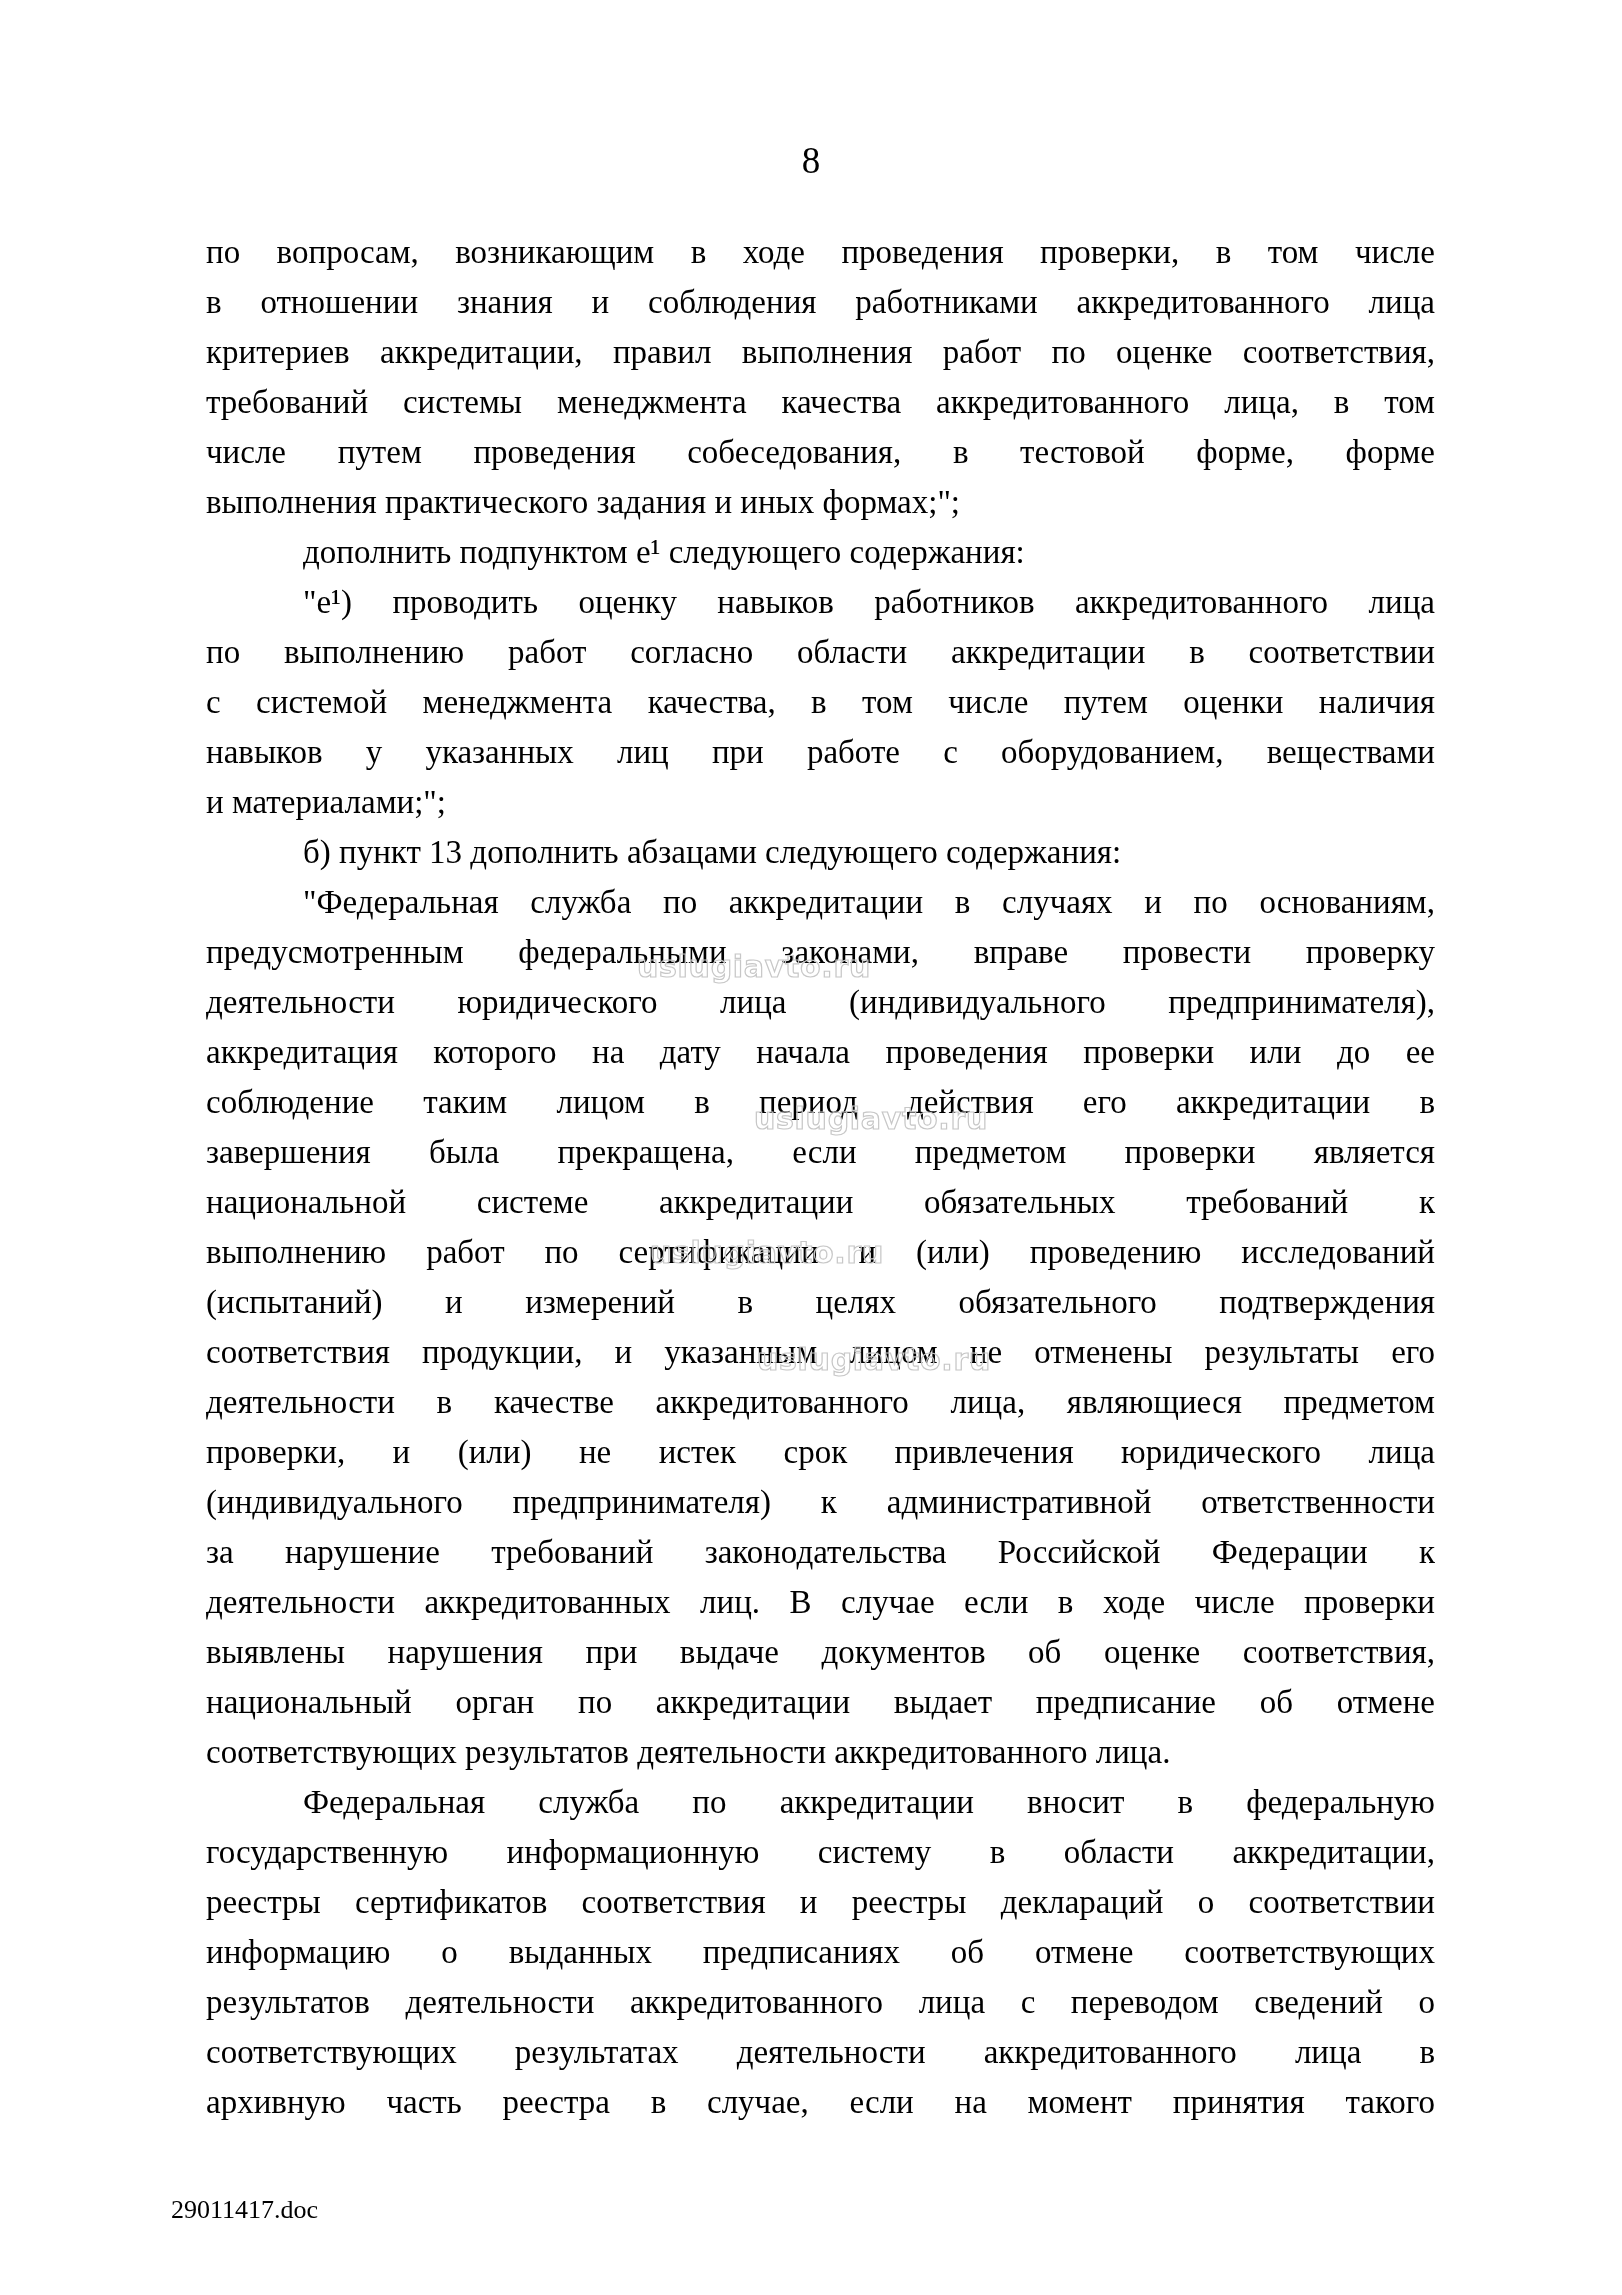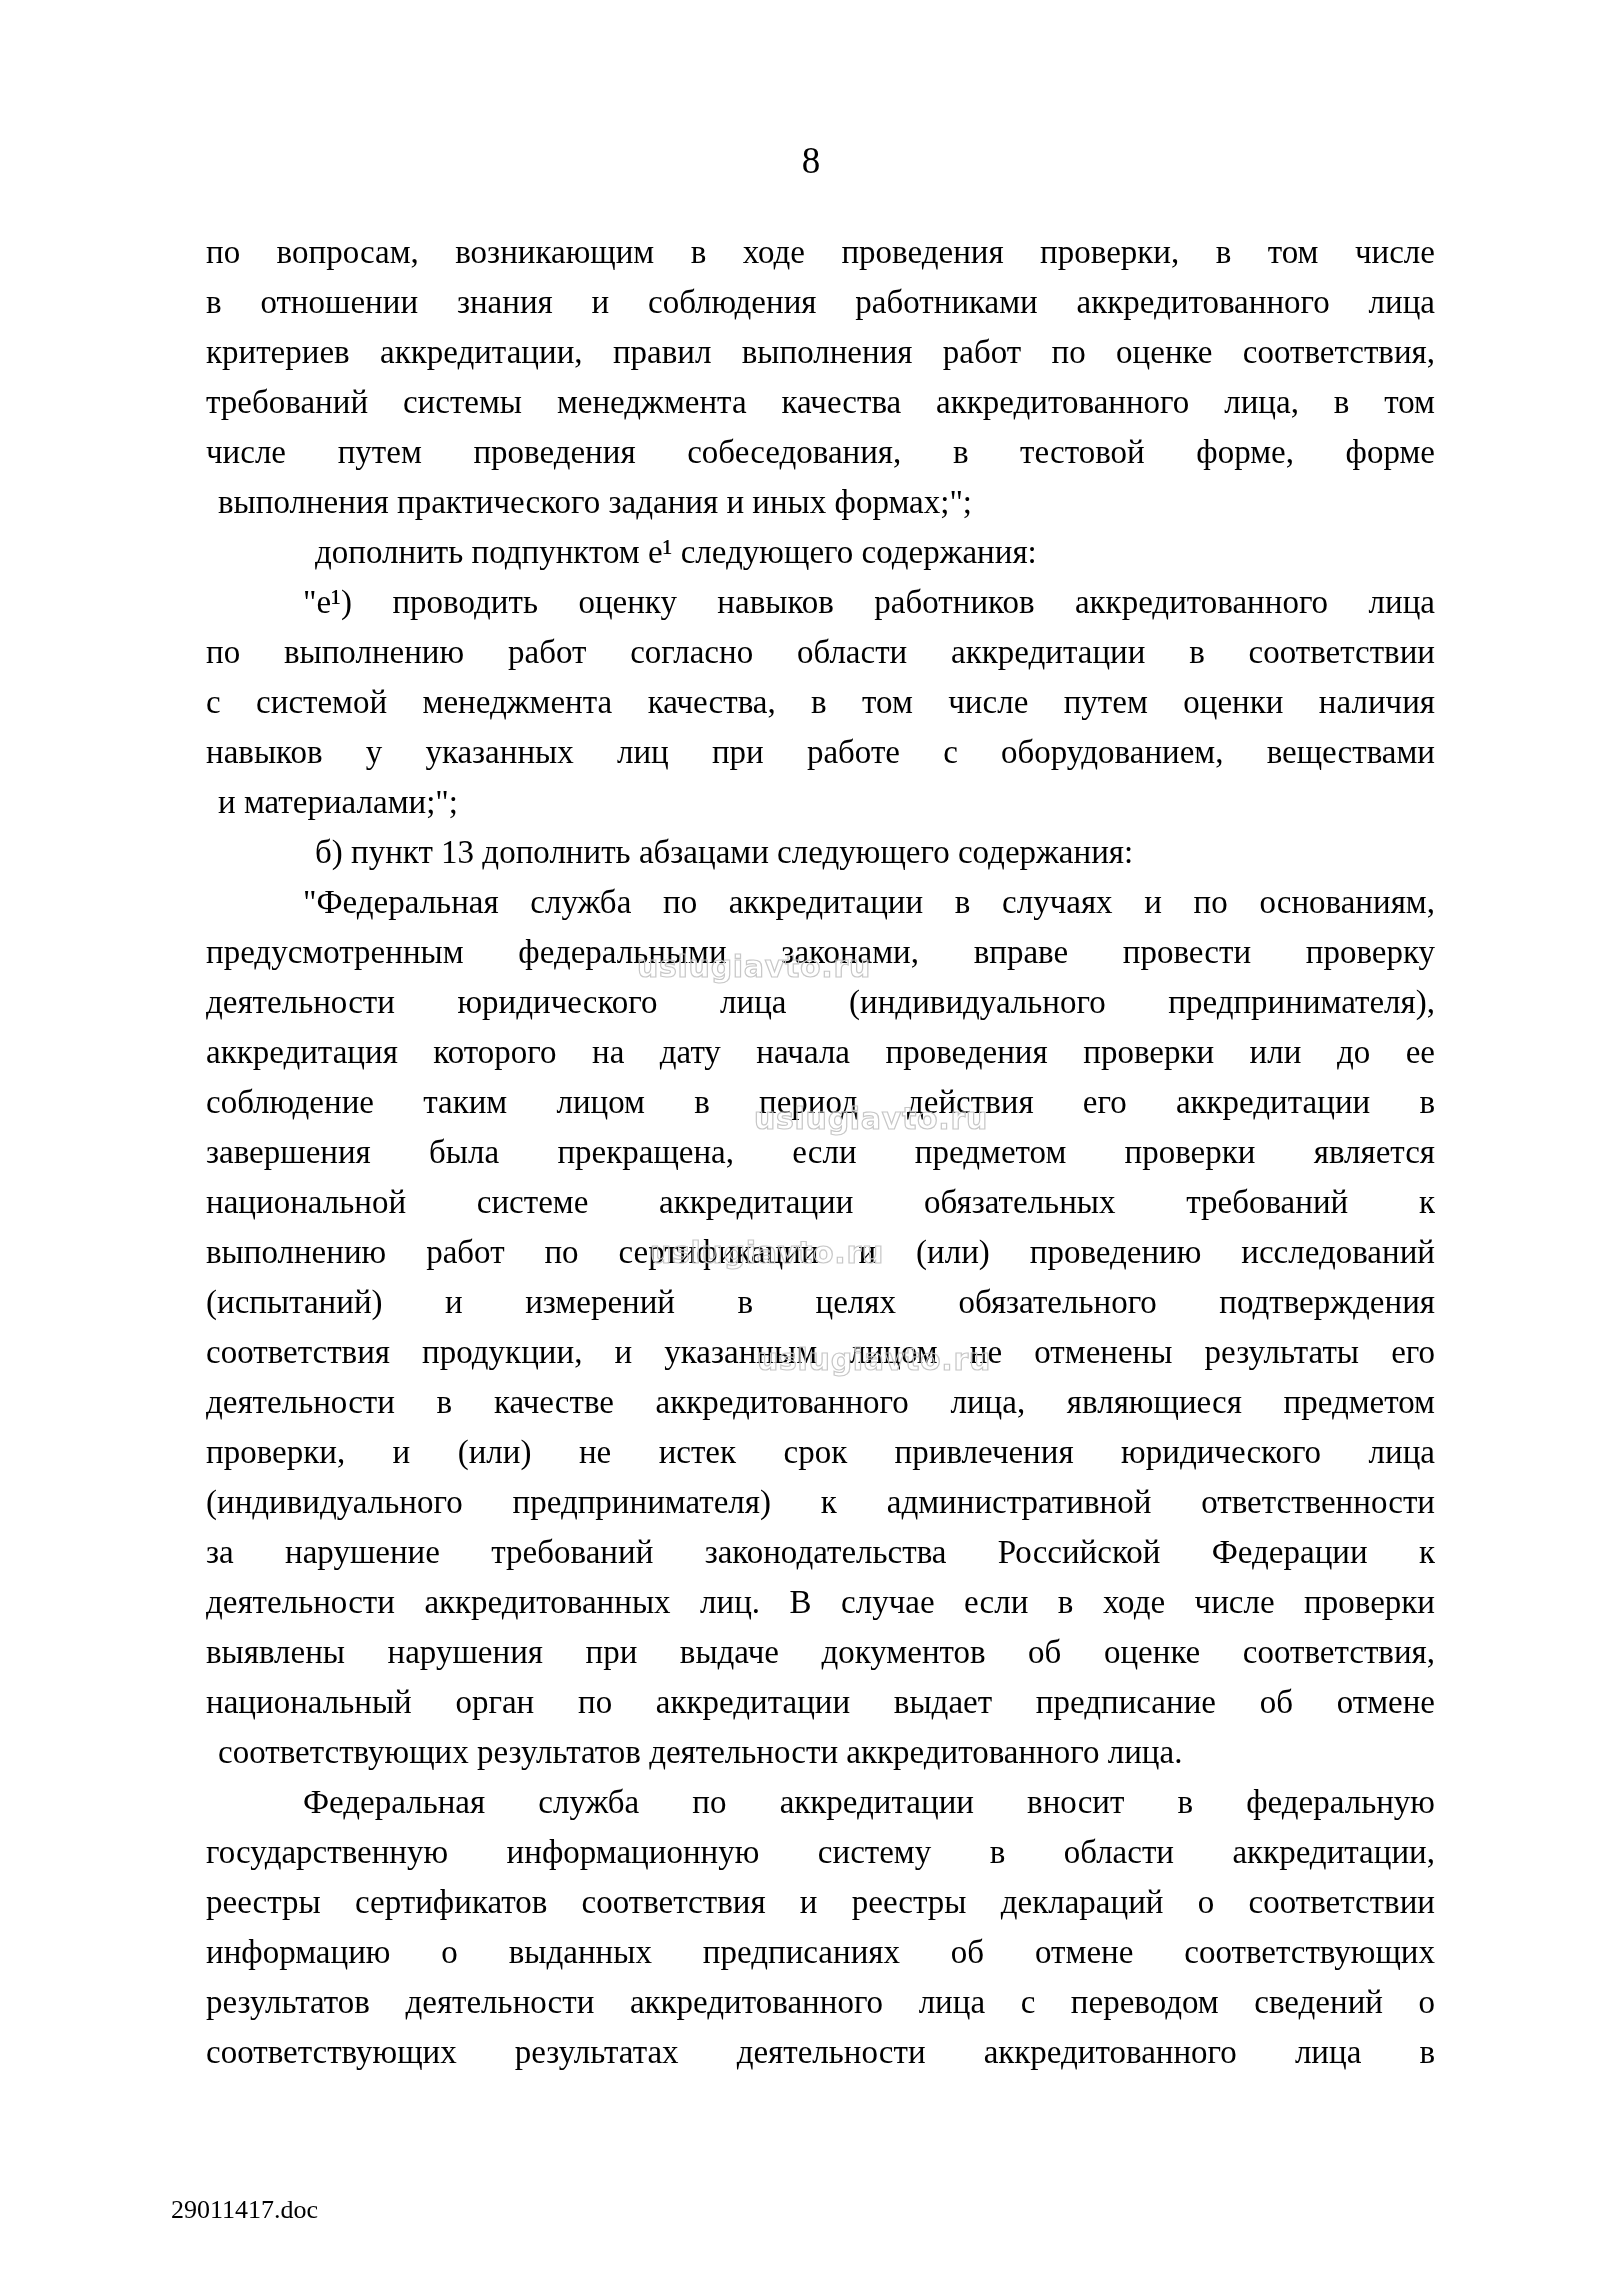--- a/index.html
+++ b/index.html
@@ -34,21 +34,21 @@
   .line {
     height: 50px;
     line-height: 50px;
     font-size: 33px;
     text-align: justify;
     text-align-last: justify;
     overflow: hidden;
     white-space: normal;
   }
   .line.indent { text-indent: 97px; }
-  .line.para-end { text-align-last: left; margin-left: 12px; }
+  .line.para-end { text-align-last: left; }
   .watermark-layer {
     position: absolute;
     inset: 0;
     z-index: 3;
     pointer-events: none;
   }
   .wm {
     position: absolute;
     font-family: "DejaVu Sans", sans-serif;
     font-weight: bold;
@@ -109,20 +109,21 @@
       <div class="line">деятельности аккредитованных лиц. В случае если в ходе числе проверки</div>
       <div class="line">выявлены нарушения при выдаче документов об оценке соответствия,</div>
       <div class="line">национальный орган по аккредитации выдает предписание об отмене</div>
       <div class="line para-end">соответствующих результатов деятельности аккредитованного лица.</div>
       <div class="line indent">Федеральная служба по аккредитации вносит в федеральную</div>
       <div class="line">государственную информационную систему в области аккредитации,</div>
       <div class="line">реестры сертификатов соответствия и реестры деклараций о соответствии</div>
       <div class="line">информацию о выданных предписаниях об отмене соответствующих</div>
       <div class="line">результатов деятельности аккредитованного лица с переводом сведений о</div>
       <div class="line">соответствующих результатах деятельности аккредитованного лица в</div>
+      <div class="line">архивную часть реестра в случае, если на момент принятия такого</div>
     </div>
 
   <div class="watermark-layer">
       <div class="wm" style="left: 637px; top: 952px;">uslugiavto.ru</div>
       <div class="wm" style="left: 754px; top: 1104px;">uslugiavto.ru</div>
       <div class="wm" style="left: 650px; top: 1238px;">uslugiavto.ru</div>
       <div class="wm" style="left: 757px; top: 1345px;">uslugiavto.ru</div>
     </div>
 
   <div class="footer">29011417.doc</div>

